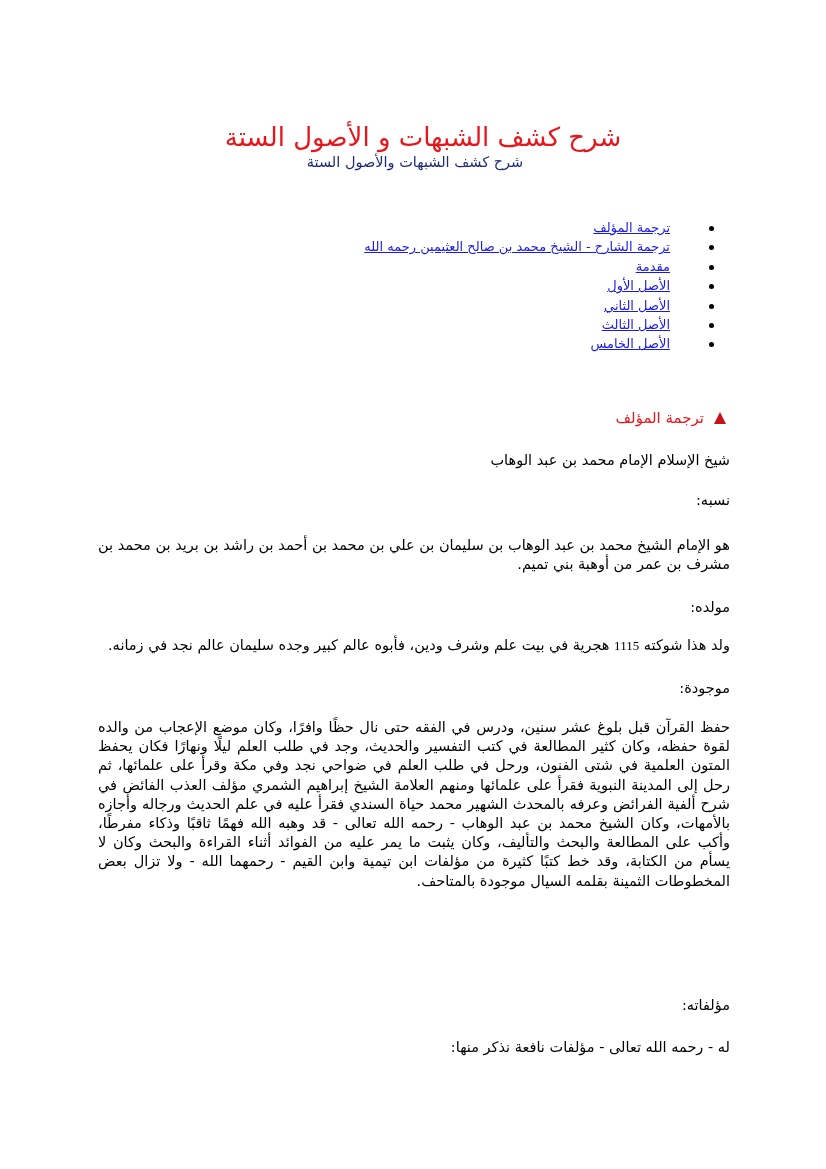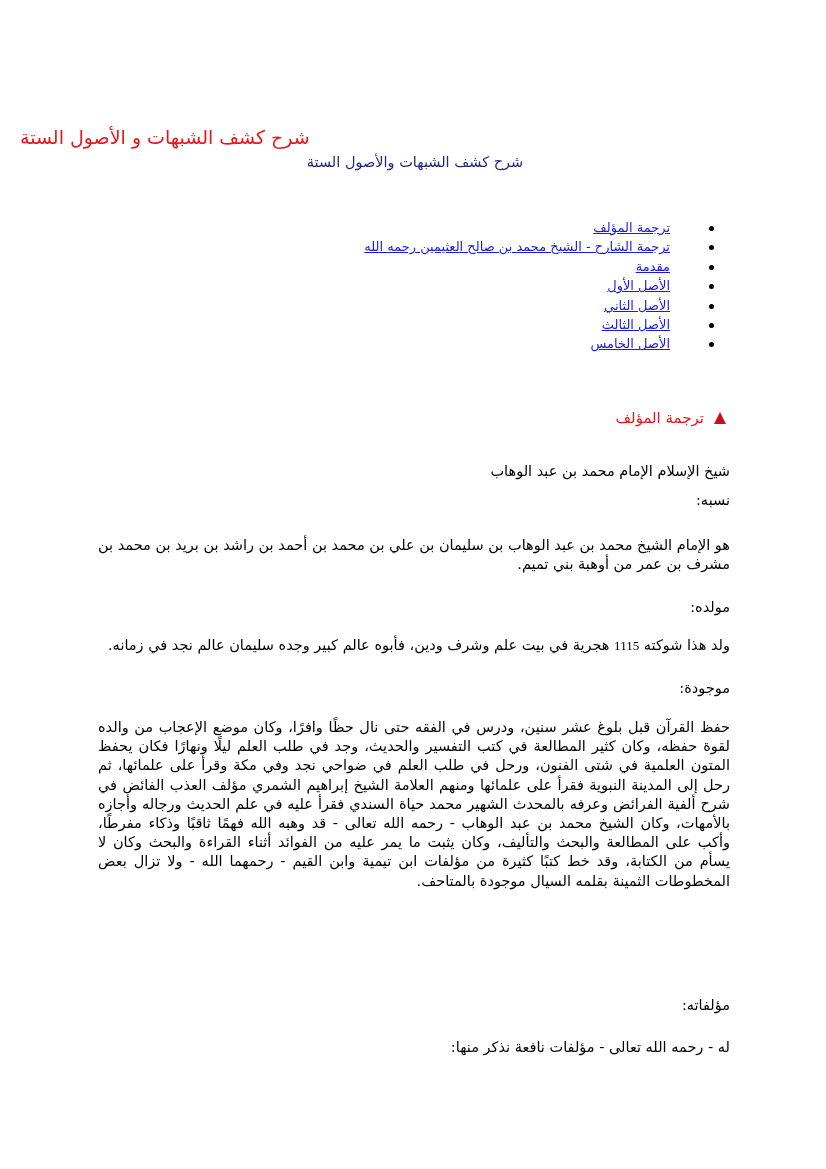--- a/index.html
+++ b/index.html
@@ -20,23 +20,23 @@
       left: 0;
       top: 0;
       width: 826px;
       height: 1169px;
     }
     .title-main {
       position: absolute;
       top: 125px;
       left: 0;
       width: 826px;
-      text-align: left;
+      text-align: center;
       color: #e8161b;
-      font-size: 19px;
+      font-size: 26px;
       line-height: 24px;
       padding-left: 20px;
       box-sizing: border-box;
     }
     .title-sub {
       position: absolute;
       top: 152px;
       left: 0;
       width: 826px;
       text-align: center;
@@ -131,21 +131,21 @@
     <li><span class="bullet"></span><a>الأصل الثاني</a></li>
     <li><span class="bullet"></span><a>الأصل الثالث</a></li>
     <li><span class="bullet"></span><a>الأصل الخامس</a></li>
   </ul>
 
   <div class="section-heading">
     <span class="triangle"></span>
     <span>ترجمة المؤلف</span>
   </div>
 
-  <div class="text-block" style="top:462px;">شيخ الإسلام الإمام محمد بن عبد الوهاب</div>
+  <div class="text-block" style="top:451px;">شيخ الإسلام الإمام محمد بن عبد الوهاب</div>
 
   <div class="text-block" style="top:491px;">نسبه:</div>
   <div class="text-block justify" style="top:536px;">هو الإمام الشيخ محمد بن عبد الوهاب بن سليمان بن علي بن محمد بن أحمد بن راشد بن بريد بن محمد بن مشرف بن عمر من أوهبة بني تميم.</div>
 
   <div class="text-block" style="top:598px;">مولده:</div>
   <div class="text-block" style="top:636px;"><span>ولد هذا شوكته </span><span class="number">1115</span><span> هجرية في بيت علم وشرف ودين، فأبوه عالم كبير وجده سليمان عالم نجد في زمانه.</span></div>
 
   <div class="text-block" style="top:679px;">موجودة:</div>
   <div class="text-block justify" style="top:718px;">حفظ القرآن قبل بلوغ عشر سنين، ودرس في الفقه حتى نال حظًا وافرًا، وكان موضع الإعجاب من والده لقوة حفظه، وكان كثير المطالعة في كتب التفسير والحديث، وجد في طلب العلم ليلًا ونهارًا فكان يحفظ المتون العلمية في شتى الفنون، ورحل في طلب العلم في ضواحي نجد وفي مكة وقرأ على علمائها، ثم رحل إلى المدينة النبوية فقرأ على علمائها ومنهم العلامة الشيخ إبراهيم الشمري مؤلف العذب الفائض في شرح ألفية الفرائض وعرفه بالمحدث الشهير محمد حياة السندي فقرأ عليه في علم الحديث ورجاله وأجازه بالأمهات، وكان الشيخ محمد بن عبد الوهاب - رحمه الله تعالى - قد وهبه الله فهمًا ثاقبًا وذكاء مفرطًا، وأكب على المطالعة والبحث والتأليف، وكان يثبت ما يمر عليه من الفوائد أثناء القراءة والبحث وكان لا يسأم من الكتابة، وقد خط كتبًا كثيرة من مؤلفات ابن تيمية وابن القيم - رحمهما الله - ولا تزال بعض المخطوطات الثمينة بقلمه السيال موجودة بالمتاحف.</div>
 

